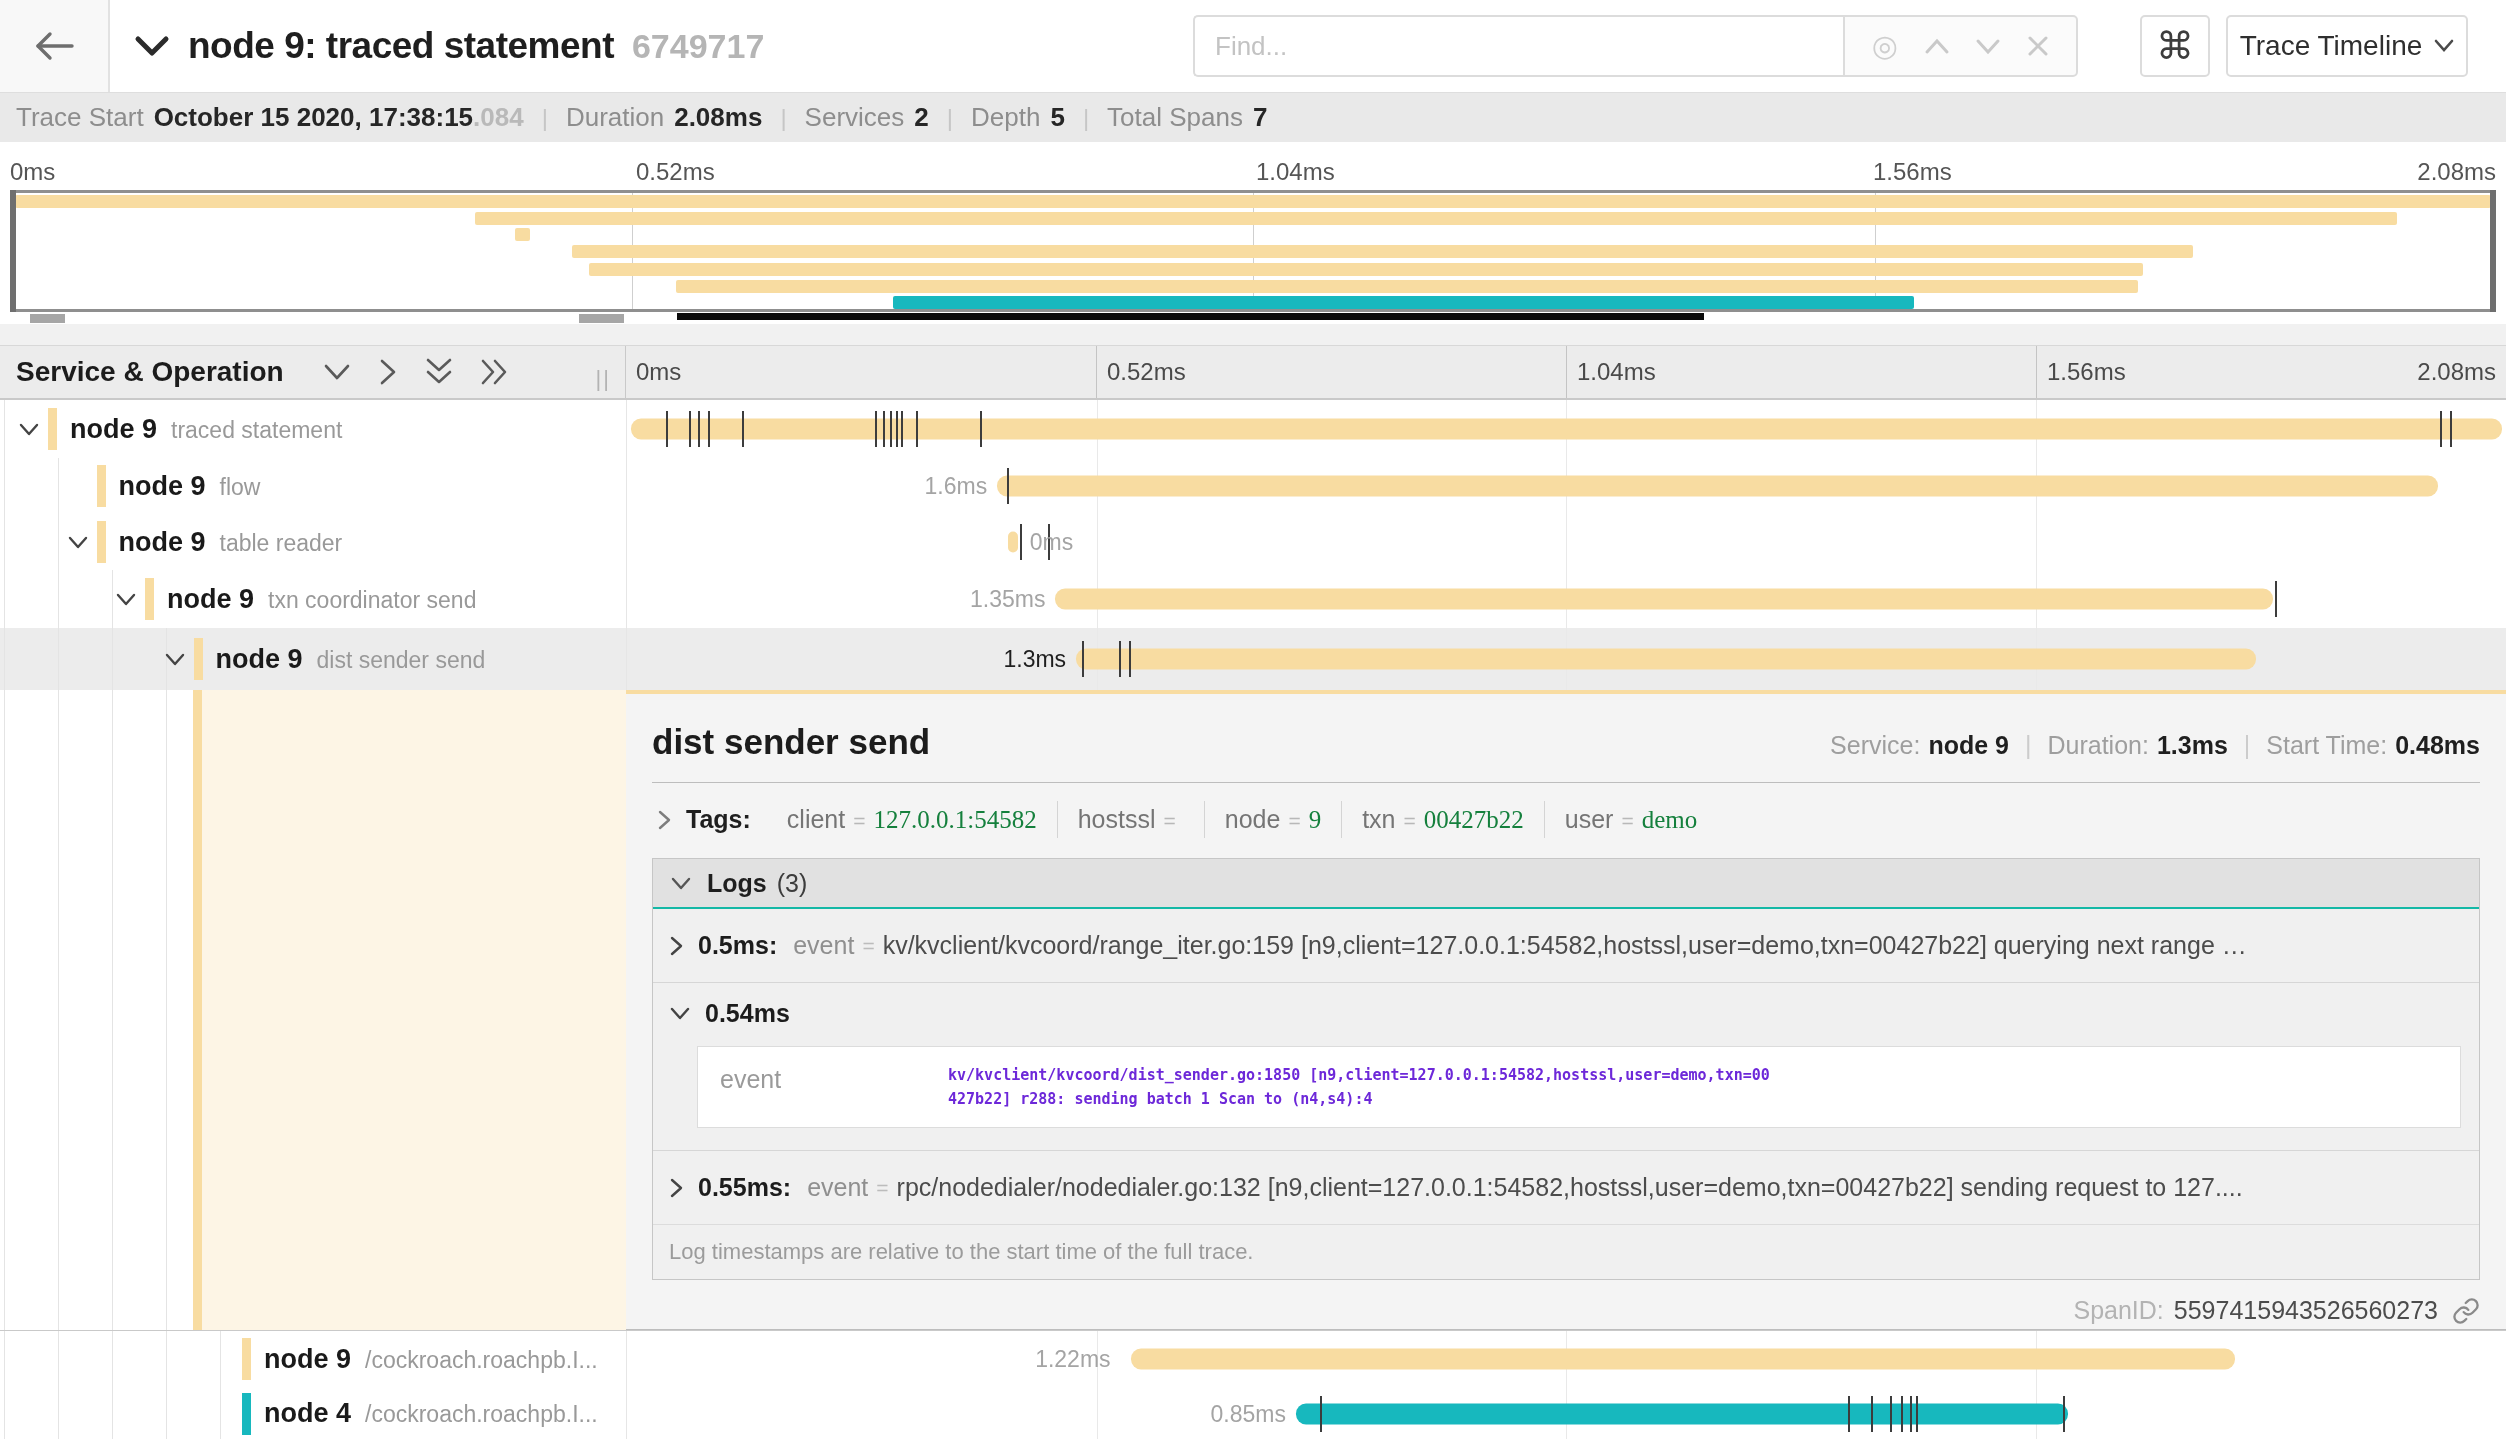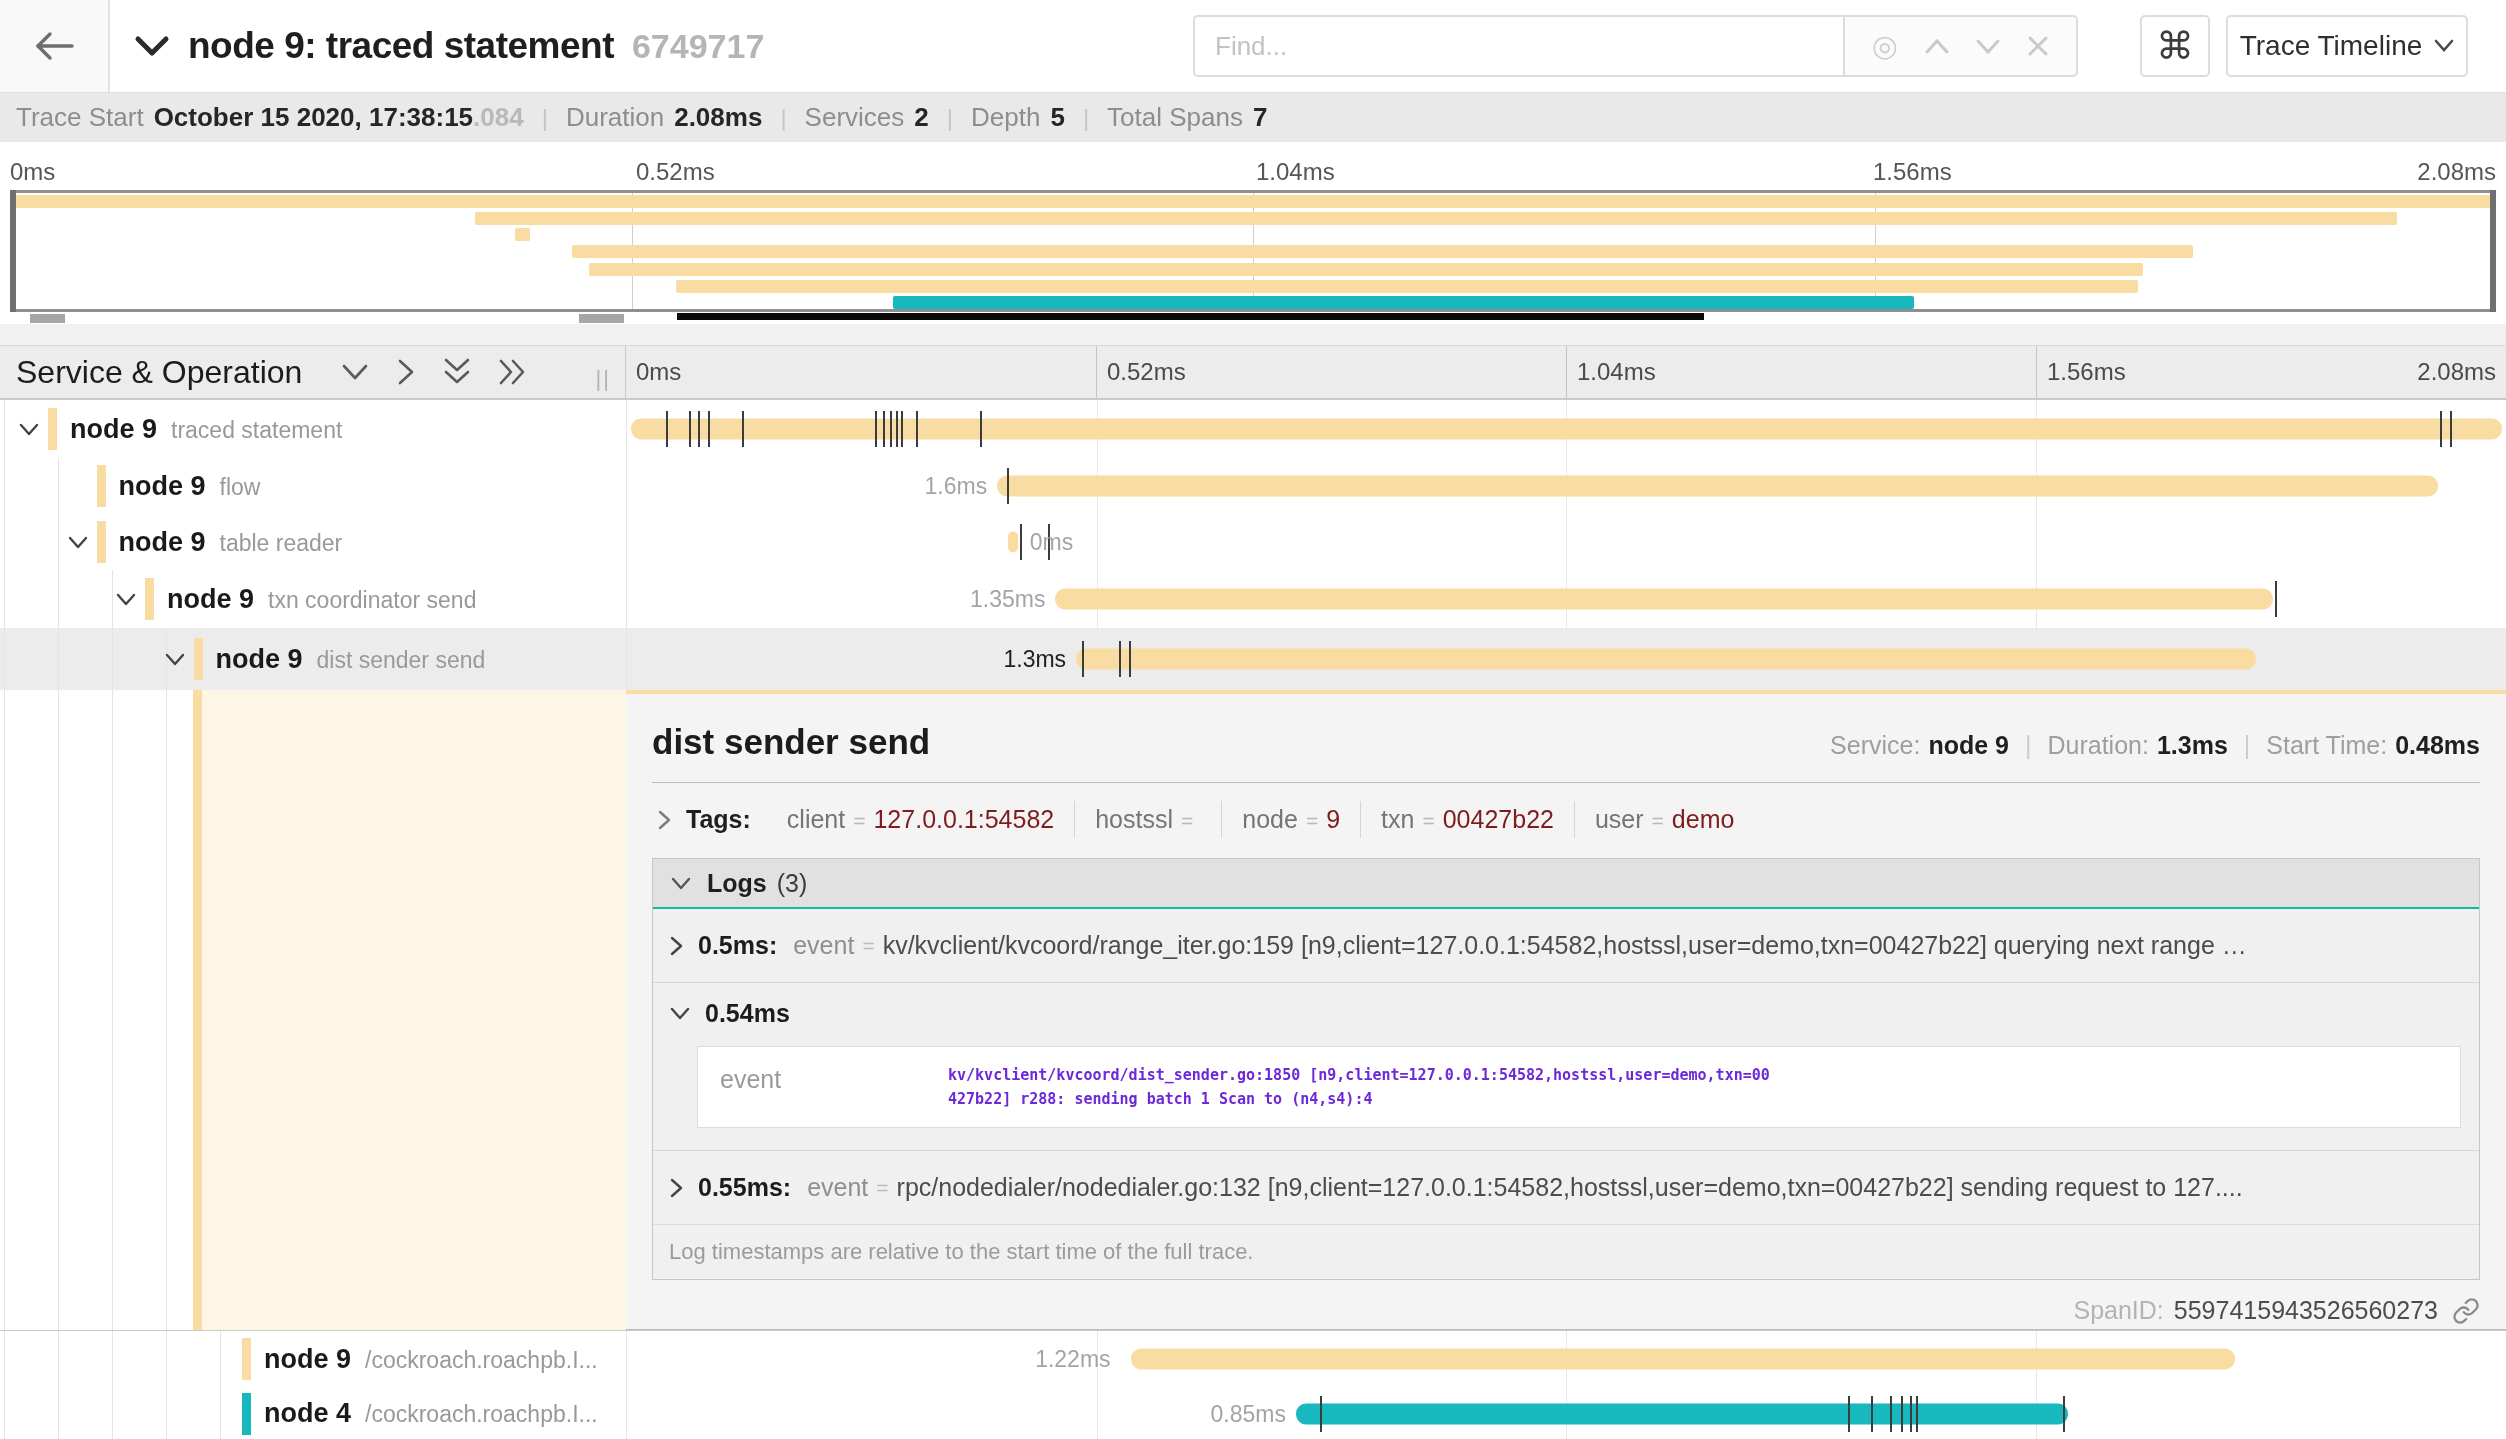--- a/index.html
+++ b/index.html
@@ -47,21 +47,21 @@
   .mm-bar { position:absolute; height:13px; border-radius:2px; }
   .mm-scrub-sq { position:absolute; height:9px; background:#a6a6a6; }
   .mm-scrub-line { position:absolute; height:7px; background:#0a0a0a; }
 
   .gap-band { position:absolute; left:0; top:324px; width:2506px; height:21px; background:#f1f1f1; }
 
   
   .grid-hdr { position:absolute; left:0; top:345px; width:2506px; height:55px; background:#ececec;
               border-top:1px solid #d8d8d8; border-bottom:2px solid #c9c9c9; display:flex; }
   .gh-left { width:626px; height:100%; border-right:1px solid #c9c9c9; display:flex; align-items:center; position:relative; }
-  .gh-title { font-size:32px; font-weight:normal; color:#1c1c1c; margin-left:16px; }
+  .gh-title { font-size:28px; font-weight:bold; color:#1c1c1c; margin-left:16px; }
   .gh-icons { display:flex; align-items:center; gap:26px; margin-left:38px; }
   .gh-icons .ghi { display:flex; align-items:center; cursor:pointer; }
   .gh-grip { position:absolute; right:14px; bottom:6px; color:#b3b3b3; font-size:22px; letter-spacing:2px; cursor:col-resize; }
   .gh-right { flex:1; position:relative; height:100%; }
   .gh-tick { position:absolute; top:0; height:100%; border-left:1px solid #c4c4c4; padding:12px 0 0 10px; font-size:24px; color:#4a4a4a; }
   .gh-tick.first { border-left:none; }
   .gh-tick.last { border-left:none; right:10px; padding:12px 0 0 0; }
 
   
   .rows-top { position:absolute; left:0; top:400px; width:2506px; }
@@ -97,21 +97,21 @@
   .dc-meta .val { color:#1f1f1f; font-weight:bold; }
   .dc-meta .sep { color:#cccccc; margin:0 16px; }
   .dc-rule { border-top:1px solid #bdbdbd; margin-top:20px; }
   .tags-row { display:flex; align-items:center; margin-top:18px; font-size:25px; padding-left:4px; }
   .tags-chev { color:#7d7d7d; margin-right:14px; display:flex; }
   .tags-title { font-weight:bold; color:#1f1f1f; margin-right:16px; }
   .tag-pill { display:flex; align-items:baseline; padding:4px 20px; border-right:1px solid #d4d4d4; cursor:pointer; }
   .tag-pill:last-child { border-right:none; }
   .tag-k { color:#757575; }
   .tag-eq { color:#b8b8b8; font-size:21px; margin:0 8px; }
-  .tag-v { color:#7f1d1d; }
+  .tag-v { color:#15803d;font-family:Liberation Serif, serif; }
   .logs-box { margin-top:20px; border:1px solid #c6c6c6; background:#f0f0f0; }
   .logs-head { height:50px; background:#e1e1e1; border-bottom:2px solid #14b8a6; display:flex; align-items:center;
                padding-left:16px; font-size:25px; cursor:pointer; }
   .logs-head .chev { display:flex; margin-right:14px; color:#555; }
   .logs-title { font-weight:bold; color:#1f1f1f; margin-right:10px; }
   .logs-count { color:#3c3c3c; }
   .log-row { display:flex; align-items:center; padding:22px 16px; font-size:25px; white-space:nowrap; overflow:hidden; cursor:pointer; }
   .log-row + .log-block, .log-block + .log-row { border-top:1px solid #d6d6d6; }
   .log-row .chev, .log-block .chev { display:flex; margin-right:14px; color:#6b6b6b; flex:none; }
   .log-time { font-weight:bold; color:#1c1c1c; margin-right:16px; flex:none; }

